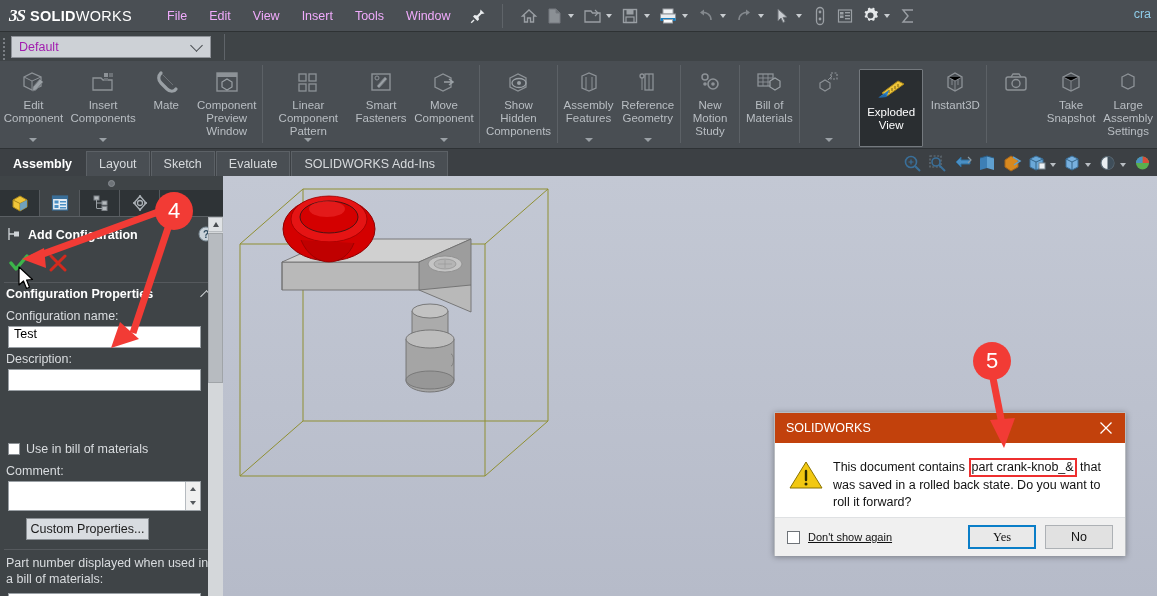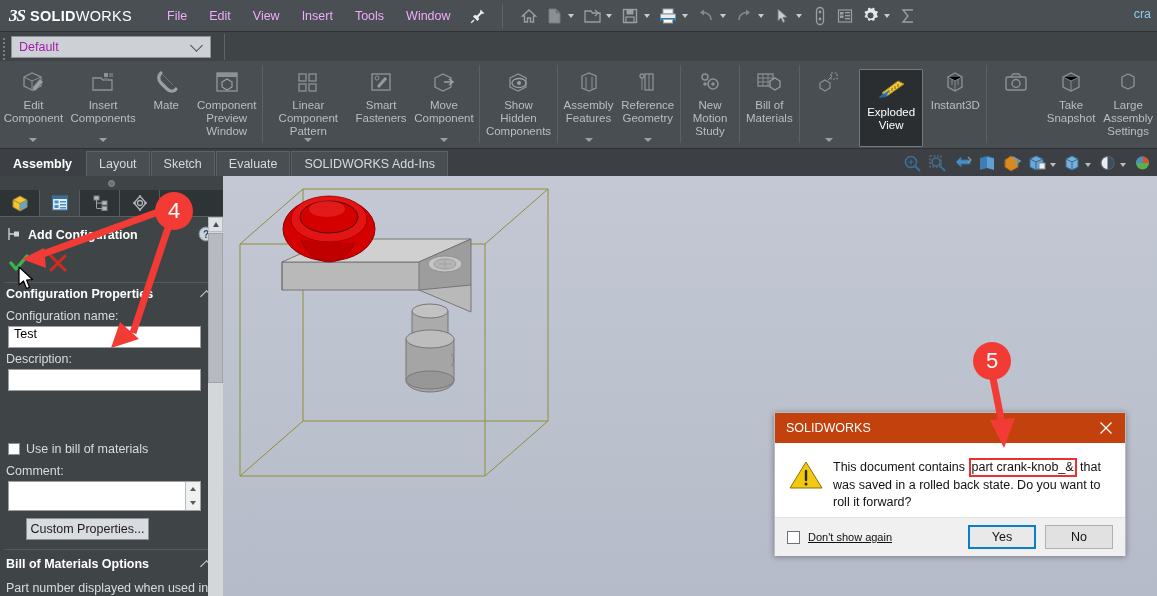--- a/index.html
+++ b/index.html
@@ -303,21 +303,21 @@
   .dlg-chk .cb {
     width: 13px; height: 13px; background: #fff; border: 1px solid #6e7378;
     margin-right: 8px;
   }
   .dlg-chk span { font-size: 11px; color: #111; text-decoration: underline; }
   .dlg-btn {
     width: 68px; height: 24px; background: #e1e1e1; border: 1px solid #adb1b5;
     font-size: 12.5px; color: #111; display: flex; align-items: center;
     justify-content: center; margin-left: 9px; cursor: default;
   }
-  .dlg-btn.primary { border: 2px solid #0a7ec8; background: #e9e9e9; }
+  .dlg-btn.primary { border: 2px solid #0a7ec8; background: #e9e9e9; font-family: Liberation Serif, serif; }
 
   
   .ann-badge {
     position: absolute; width: 38px; height: 38px; border-radius: 50%;
     background: #f23b35; color: #fff; font-size: 22px;
     display: flex; align-items: center; justify-content: center;
     font-family: "Liberation Sans", sans-serif; z-index: 60;
   }
   .ann-svg { position: absolute; left: 0; top: 0; pointer-events: none; z-index: 55; }
 
@@ -898,24 +898,20 @@
         <div>
             <span class="spin-dn"></span>
           </div>
       </div>
     </div>
 
     <div class="btn-custom">Custom Properties...</div>
 
     <div class="pm-divider" style="margin-top:9px"></div>
 
-    <div class="sect-head" style="margin-top:3px">
-      <span>Bill of Materials Options</span>
-      <span class="sect-chev"></span>
-    </div>
 
     <div class="wraptext">Part number displayed when used in a bill of materials:</div>
 
     <div class="txtinput" style="margin-top:6px;height:20px;overflow:hidden"></div>
 
     <div class="panel-scroll">
       <div class="ps-btn">
           <span class="ps-up"></span>
         </div>
       <div class="ps-thumb"></div>

